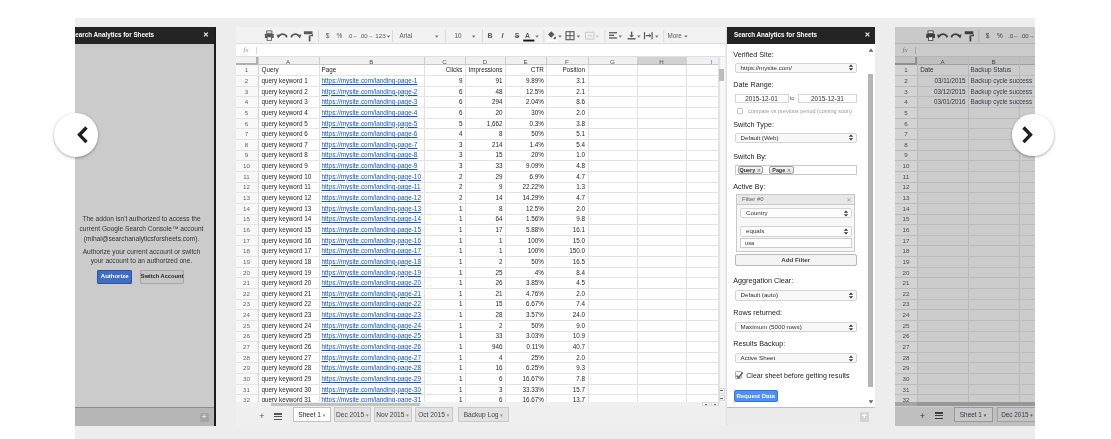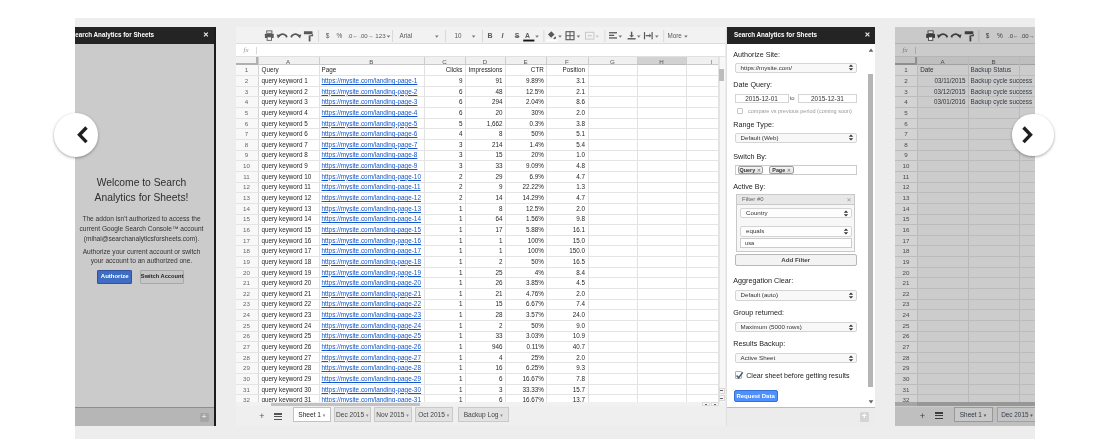--- a/index.html
+++ b/index.html
@@ -4,21 +4,20 @@
 body{width:1111px;height:439px;position:relative;background:#ffffff;overflow:hidden;
  font-family:"Liberation Sans",sans-serif;}
 div{box-sizing:border-box;}
 </style></head><body>
 
 <div style="position:absolute;left:75.0px;top:18.0px;width:960.0px;height:421.0px;background:#ededed;"></div>
 <div style="position:absolute;left:75.0px;top:26.5px;width:140.5px;height:399.5px;overflow:hidden;background:#cbcbcb;border-right:2px solid #1c1c1c;">
 <div style="position:absolute;left:0.0px;top:0.0px;width:140.5px;height:17.5px;background:#242424;"></div>
 <div style="position:absolute;left:-4.0px;top:4.1px;white-space:nowrap;color:#fff;font-size:6.3px;font-weight:bold;">Search Analytics for Sheets</div>
 <div style="position:absolute;left:128.0px;top:4.3px;white-space:nowrap;color:#eee;font-size:7px;font-weight:bold;">✕</div>
-<div style="position:absolute;left:0.0px;top:148.3px;width:133.0px;height:32.0px;color:#2e2e2e;font-size:10.3px;line-height:15.5px;text-align:center;">Welcome to Search<br>Analytics for Sheets!</div>
 <div style="position:absolute;left:0.0px;top:187.9px;width:133.0px;height:30.0px;color:#333;font-size:6.6px;line-height:9.7px;text-align:center;">The addon isn't authorized to access the<br>current Google Search Console™ account<br>(mihai@searchanalyticsforsheets.com).</div>
 <div style="position:absolute;left:0.0px;top:220.1px;width:133.0px;height:20.0px;color:#333;font-size:6.6px;line-height:9.6px;text-align:center;">Authorize your current account or switch<br>your account to an authorized one.</div>
 <div style="position:absolute;left:21.9px;top:243.5px;width:35.5px;height:13.8px;background:#3e6dc3;border:1px solid #32549e;border-radius:1px;color:#fff;font-size:6px;font-weight:bold;text-align:center;line-height:11.8px;white-space:nowrap;">Authorize</div>
 <div style="position:absolute;left:64.8px;top:243.5px;width:44.6px;height:13.8px;background:#c6c6c6;border:1px solid #a8a8a8;border-radius:1px;color:#222;font-size:5.7px;font-weight:bold;text-align:center;line-height:11.9px;white-space:nowrap;">Switch Account</div>
 <div style="position:absolute;left:0.0px;top:380.5px;width:140.5px;height:19.0px;background:#b6b6b6;border-top:1px solid #8f8f8f;"></div>
 <div style="position:absolute;left:124.5px;top:386.0px;width:9.0px;height:9.0px;background:#a5a5a5;border-radius:1.5px;color:#dedede;font-size:8px;font-weight:bold;text-align:center;line-height:8.5px;">+</div>
 </div>
 <div style="position:absolute;left:236.0px;top:26.5px;width:488.5px;height:399.5px;overflow:hidden;background:#ffffff;">
 <div style="position:absolute;left:0.0px;top:0.0px;width:488.5px;height:17.5px;background:#f2f2f2;border-bottom:1px solid #dcdcdc;"></div>
 <div style="position:absolute;left:0.0px;top:17.5px;width:488.5px;height:12.5px;background:#fff;border-bottom:1px solid #e0e0e0;"></div>
@@ -392,33 +391,33 @@
       <polygon points="419.0,8.5 422.6,8.5 420.8,10.700000000000001" fill="#777"></polygon>
       <rect x="427.2" y="3" width="1" height="12" fill="#d9d9d9"></rect>
       <text x="431.5" y="11.2" font-size="6.3" fill="#585858" text-anchor="start">More</text>
       <polygon points="448.09999999999997,8.5 451.7,8.5 449.9,10.700000000000001" fill="#777"></polygon>
     </svg>
 </div>
 <div style="position:absolute;left:726.0px;top:26.5px;width:149.0px;height:399.5px;overflow:hidden;background:#ffffff;border-left:1px solid #e0e0e0;">
 <div style="position:absolute;left:0.0px;top:0.0px;width:149.0px;height:17.5px;background:#242424;"></div>
 <div style="position:absolute;left:7.0px;top:4.1px;white-space:nowrap;color:#fff;font-size:6.3px;font-weight:bold;">Search Analytics for Sheets</div>
 <div style="position:absolute;left:137.5px;top:4.3px;white-space:nowrap;color:#eee;font-size:7px;font-weight:bold;">✕</div>
-<div style="position:absolute;left:6.3px;top:23.3px;white-space:nowrap;font-size:7.2px;color:#222;">Authorize Site:</div>
+<div style="position:absolute;left:6.3px;top:23.3px;white-space:nowrap;font-size:7.2px;color:#222;">Verified Site:</div>
 <div style="position:absolute;left:7.5px;top:36.3px;width:122.3px;height:10.0px;background:#f8f8f8;border:1px solid #d4d4d4;border-radius:2px;color:#333;font-size:6.2px;line-height:8px;padding-left:5px;white-space:nowrap;">https://mysite.com/</div>
     <svg style="position:absolute;left:121.3px;top:37.8px" width="6" height="7" viewBox="0 0 6 7">
       <polygon points="0.8,2.8 5.2,2.8 3,0.4" fill="#333"></polygon>
       <polygon points="0.8,4.2 5.2,4.2 3,6.6" fill="#333"></polygon>
     </svg>
-<div style="position:absolute;left:6.3px;top:53.3px;white-space:nowrap;font-size:7.2px;color:#222;">Date Query:</div>
+<div style="position:absolute;left:6.3px;top:53.3px;white-space:nowrap;font-size:7.2px;color:#222;">Date Range:</div>
 <div style="position:absolute;left:7.5px;top:67.0px;width:54.0px;height:9.5px;background:#fff;border:1px solid #d4d4d4;color:#333;font-size:6.4px;text-align:center;line-height:8.3px;">2015-12-01</div>
 <div style="position:absolute;left:60.2px;top:68.7px;width:10.0px;text-align:center;white-space:nowrap;font-size:6px;color:#555;">to</div>
 <div style="position:absolute;left:71.0px;top:67.0px;width:58.8px;height:9.5px;background:#fff;border:1px solid #d4d4d4;color:#333;font-size:6.4px;text-align:center;line-height:8.3px;">2015-12-31</div>
 <div style="position:absolute;left:9.5px;top:81.0px;width:6.5px;height:6.5px;background:#fdfdfd;border:1px solid #c6c6c6;border-radius:1px;"></div>
 <div style="position:absolute;left:21.0px;top:81.1px;white-space:nowrap;font-size:5.5px;color:#999;">compare vs previous period (coming soon)</div>
-<div style="position:absolute;left:6.3px;top:93.5px;white-space:nowrap;font-size:7.2px;color:#222;">Range Type:</div>
+<div style="position:absolute;left:6.3px;top:93.5px;white-space:nowrap;font-size:7.2px;color:#222;">Switch Type:</div>
 <div style="position:absolute;left:7.5px;top:106.2px;width:122.3px;height:10.0px;background:#f8f8f8;border:1px solid #d4d4d4;border-radius:2px;color:#333;font-size:6.2px;line-height:8px;padding-left:5px;white-space:nowrap;">Default (Web)</div>
     <svg style="position:absolute;left:121.3px;top:107.7px" width="6" height="7" viewBox="0 0 6 7">
       <polygon points="0.8,2.8 5.2,2.8 3,0.4" fill="#333"></polygon>
       <polygon points="0.8,4.2 5.2,4.2 3,6.6" fill="#333"></polygon>
     </svg>
 <div style="position:absolute;left:6.3px;top:125.0px;white-space:nowrap;font-size:7.2px;color:#222;">Switch By:</div>
 <div style="position:absolute;left:7.5px;top:138.1px;width:122.3px;height:10.5px;background:#fff;border:1px solid #ccc;"></div>
 <div style="position:absolute;left:10.5px;top:139.5px;width:25.4px;height:7.8px;background:linear-gradient(#f5f5f5,#e2e2e2);border:1px solid #9e9e9e;border-radius:2px;color:#333;font-size:5.4px;font-weight:bold;line-height:6.4px;text-align:center;white-space:nowrap;">Query&nbsp;<span style="color:#666;font-weight:normal;font-size:5px;">✕</span></div>
 <div style="position:absolute;left:41.9px;top:139.5px;width:25.4px;height:7.8px;background:linear-gradient(#f5f5f5,#e2e2e2);border:1px solid #9e9e9e;border-radius:2px;color:#333;font-size:5.4px;font-weight:bold;line-height:6.4px;text-align:center;white-space:nowrap;">Page&nbsp;<span style="color:#666;font-weight:normal;font-size:5px;">✕</span></div>
 <div style="position:absolute;left:6.3px;top:155.0px;white-space:nowrap;font-size:7.2px;color:#222;">Active By:</div>
@@ -436,21 +435,21 @@
       <polygon points="0.8,4.2 5.2,4.2 3,6.6" fill="#333"></polygon>
     </svg>
 <div style="position:absolute;left:13.0px;top:211.5px;width:111.5px;height:10.4px;background:#fff;border:1px solid #ccc;color:#333;font-size:5.8px;line-height:8.8px;padding-left:4px;">usa</div>
 <div style="position:absolute;left:7.5px;top:227.5px;width:122.3px;height:12.0px;background:#f3f3f3;border:1px solid #b8b8b8;border-radius:2px;color:#444;font-size:6.2px;font-weight:bold;text-align:center;line-height:10.4px;">Add Filter</div>
 <div style="position:absolute;left:6.3px;top:249.0px;white-space:nowrap;font-size:7.2px;color:#222;">Aggregation Clear:</div>
 <div style="position:absolute;left:7.5px;top:263.9px;width:122.3px;height:10.2px;background:#f8f8f8;border:1px solid #d4d4d4;border-radius:2px;color:#333;font-size:6.2px;line-height:8px;padding-left:5px;white-space:nowrap;">Default (auto)</div>
     <svg style="position:absolute;left:121.3px;top:265.5px" width="6" height="7" viewBox="0 0 6 7">
       <polygon points="0.8,2.8 5.2,2.8 3,0.4" fill="#333"></polygon>
       <polygon points="0.8,4.2 5.2,4.2 3,6.6" fill="#333"></polygon>
     </svg>
-<div style="position:absolute;left:6.3px;top:281.0px;white-space:nowrap;font-size:7.2px;color:#222;">Group returned:</div>
+<div style="position:absolute;left:6.3px;top:281.0px;white-space:nowrap;font-size:7.2px;color:#222;">Rows returned:</div>
 <div style="position:absolute;left:7.5px;top:295.5px;width:122.3px;height:10.4px;background:#f8f8f8;border:1px solid #d4d4d4;border-radius:2px;color:#333;font-size:6.2px;line-height:8px;padding-left:5px;white-space:nowrap;">Maximum (5000 rows)</div>
     <svg style="position:absolute;left:121.3px;top:297.2px" width="6" height="7" viewBox="0 0 6 7">
       <polygon points="0.8,2.8 5.2,2.8 3,0.4" fill="#333"></polygon>
       <polygon points="0.8,4.2 5.2,4.2 3,6.6" fill="#333"></polygon>
     </svg>
 <div style="position:absolute;left:6.3px;top:312.0px;white-space:nowrap;font-size:7.2px;color:#222;">Results Backup:</div>
 <div style="position:absolute;left:7.5px;top:326.4px;width:122.3px;height:10.3px;background:#f8f8f8;border:1px solid #d4d4d4;border-radius:2px;color:#333;font-size:6.2px;line-height:8px;padding-left:5px;white-space:nowrap;">Active Sheet</div>
     <svg style="position:absolute;left:121.3px;top:328.0px" width="6" height="7" viewBox="0 0 6 7">
       <polygon points="0.8,2.8 5.2,2.8 3,0.4" fill="#333"></polygon>
       <polygon points="0.8,4.2 5.2,4.2 3,6.6" fill="#333"></polygon>

